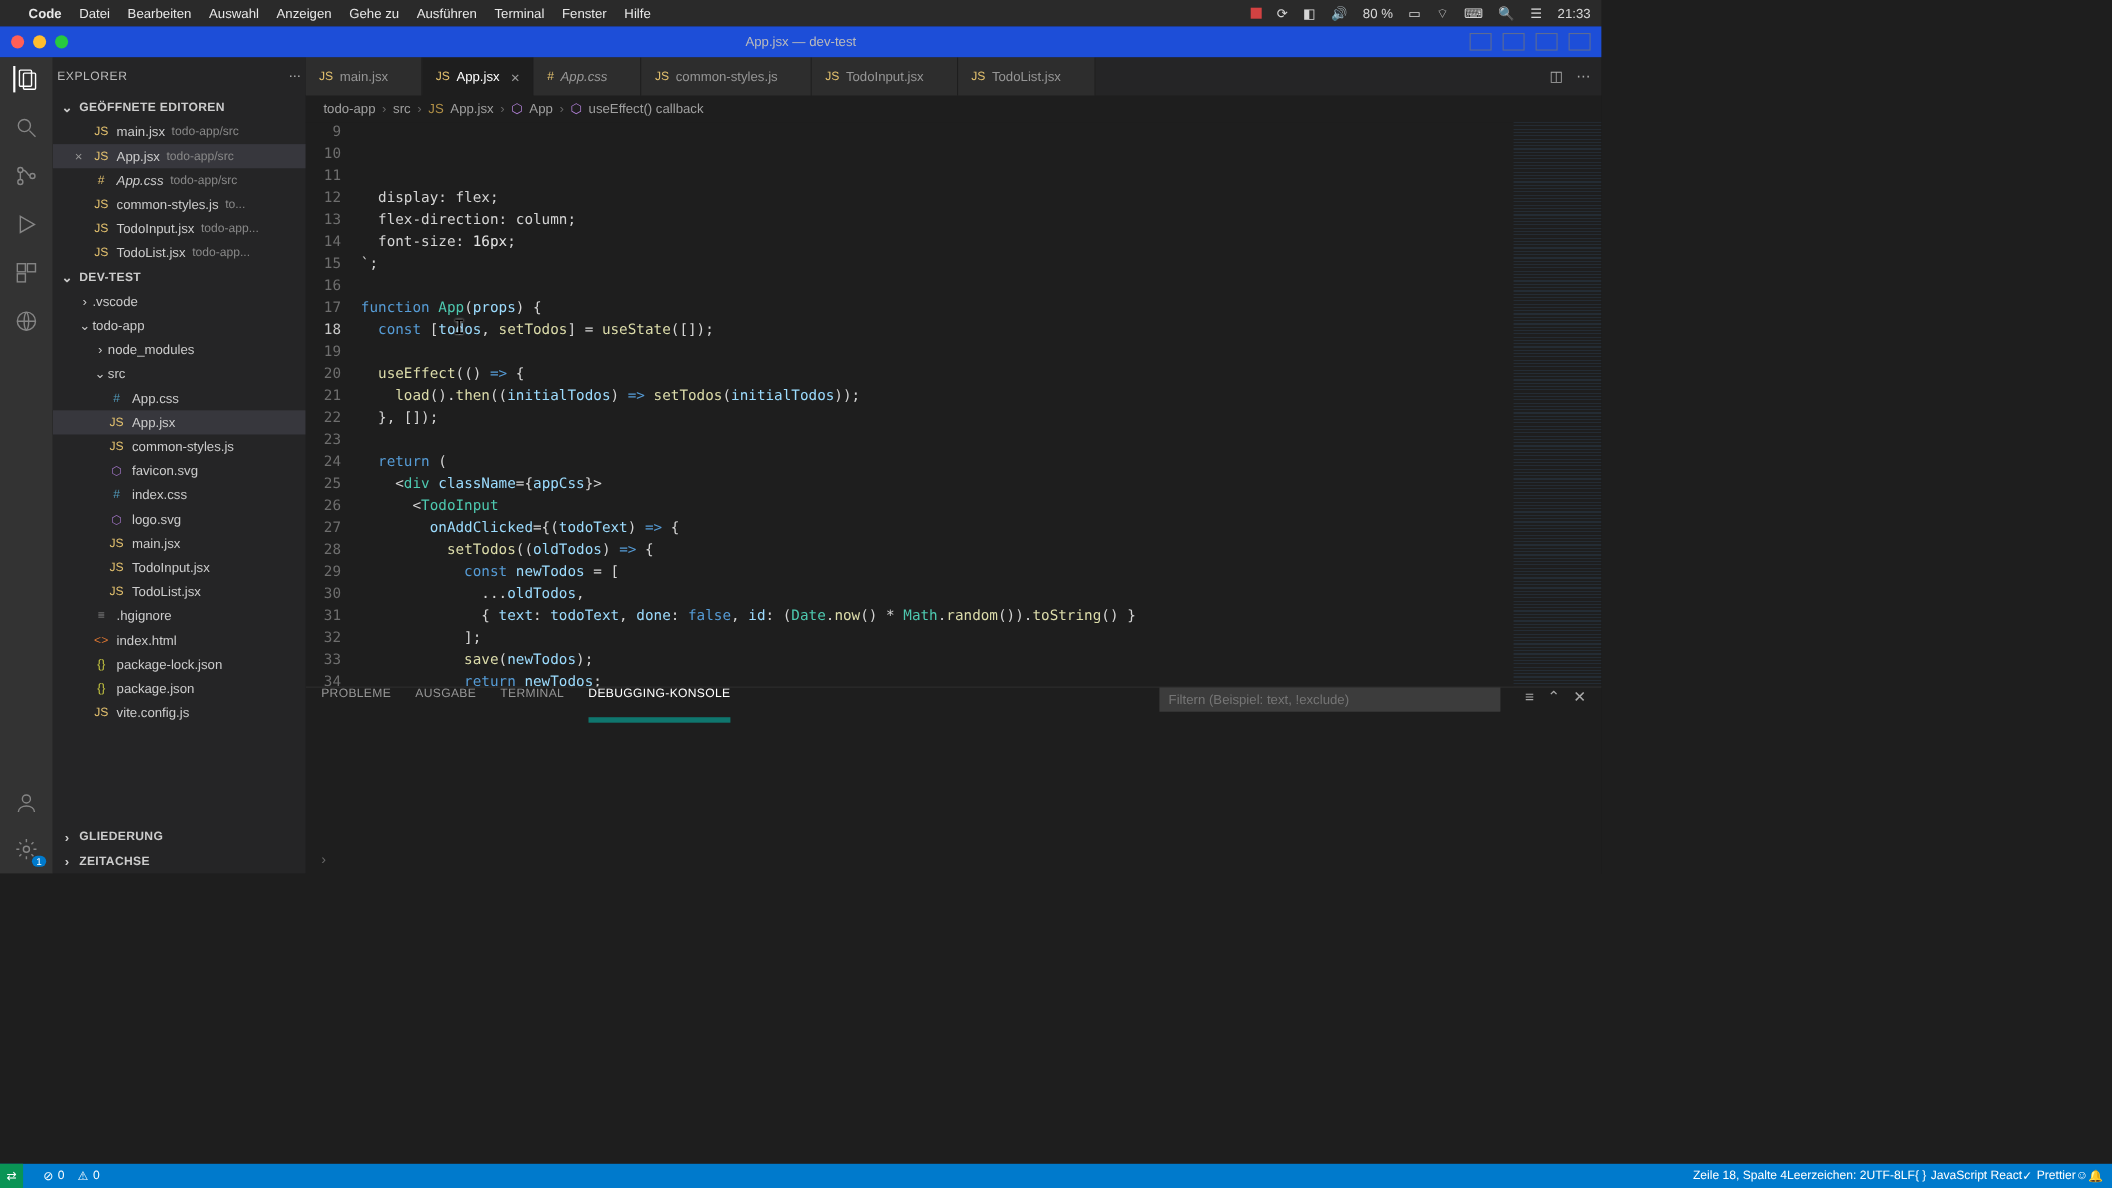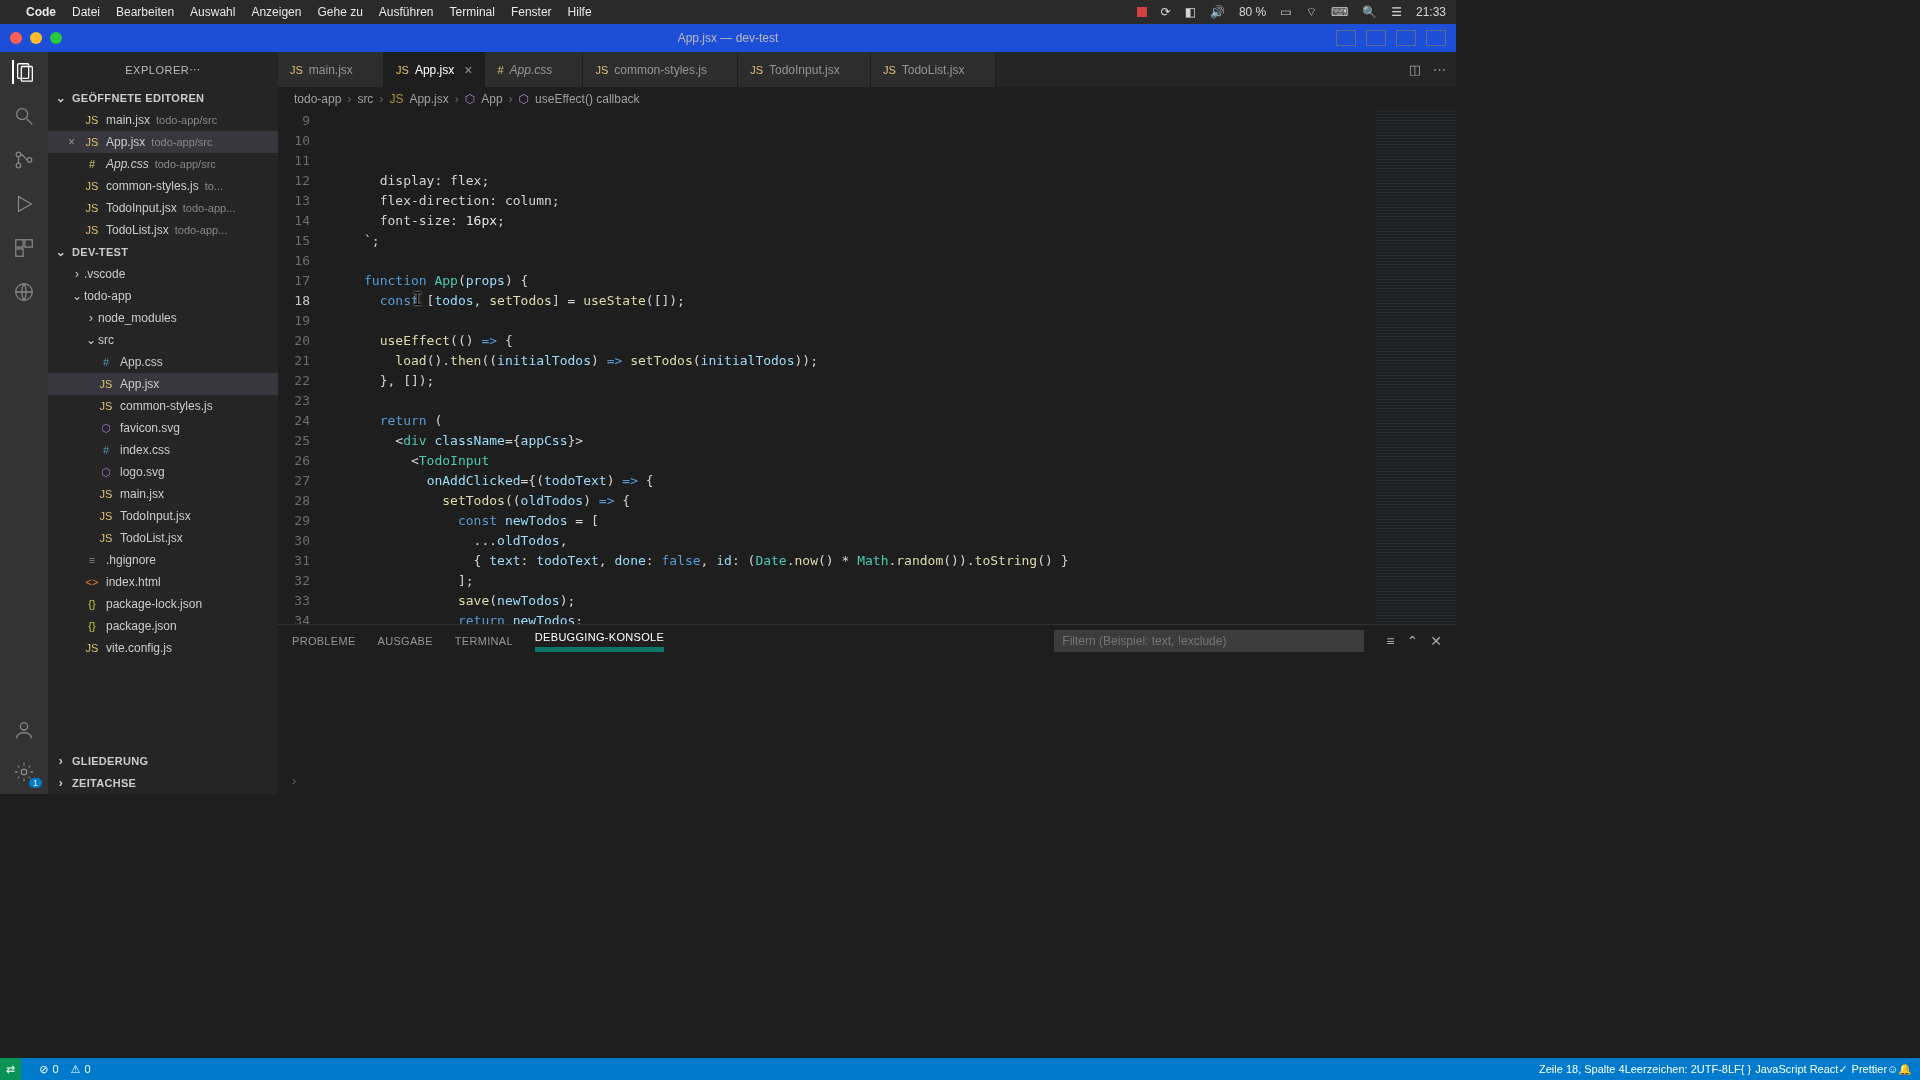--- a/index.html
+++ b/index.html
@@ -81,21 +81,21 @@
   .activity-bar svg { width: 22px; height: 22px; stroke: currentColor; fill: none; stroke-width: 1.4; }
   
   .sidebar {
     width: 230px;
     background: #252526;
     display: flex; flex-direction: column;
     font-size: 12px;
     overflow: hidden;
   }
   .sidebar-header {
-    height: 35px; display: flex; align-items: center; justify-content: center;
+    height: 35px; display: flex; align-items: center; justify-content: space-between;
     padding: 0 4px; color: #bbb; font-size: 11px; letter-spacing: .5px;
   }
   .section-h {
     display: flex; align-items: center; gap: 4px;
     padding: 4px 6px; color: #ccc; font-size: 11px; font-weight: 600;
     text-transform: uppercase; letter-spacing: .3px;
     cursor: pointer;
   }
   .chev { font-size: 12px; width: 14px; text-align: center; color: #ccc; }
   .tree { overflow-y: auto; flex: 0 0 auto; }
@@ -175,21 +175,21 @@
     user-select: none;
   }
   .gutter div { height: 20px; }
   .gutter .cur { color: #c7c7c7; }
   .code {
     flex: 1;
     white-space: pre;
     color: #d4d4d4;
     position: relative;
   }
-  .code div { height: 20px; margin-left: 36px; }
+  .code div { height: 20px; }
   .minimap {
     width: 80px;
     background: linear-gradient(#1e1e1e,#1e1e1e);
     opacity: .5;
     background-image: repeating-linear-gradient(#2a3a4a 0 1px, transparent 1px 3px);
     background-size: 100% 100%;
   }
   
   .kw { color: #569cd6; }
   .fn { color: #dcdcaa; }
@@ -206,21 +206,21 @@
     text-shadow: 0 0 2px #fff;
   }
   
   .panel {
     height: 170px;
     background: #1e1e1e;
     border-top: 1px solid #333;
     display: flex; flex-direction: column;
   }
   .panel-tabs {
-    display: flex; align-items: center; height: 32px;
+    display: flex; height: 32px;
     padding: 0 14px; gap: 22px;
     font-size: 11px; color: #969696;
   }
   .panel-tabs .ptab { cursor: pointer; letter-spacing: .3px; }
   .panel-tabs .ptab.active { color: #fff; border-bottom: 5px solid #0f766e; padding-bottom: 4px; }
   .panel-tabs .spacer { flex: 1; }
   .panel-filter {
     background: #3c3c3c; border: none; color: #ccc;
     height: 22px; width: 310px; padding: 0 8px; font-size: 12px;
   }

